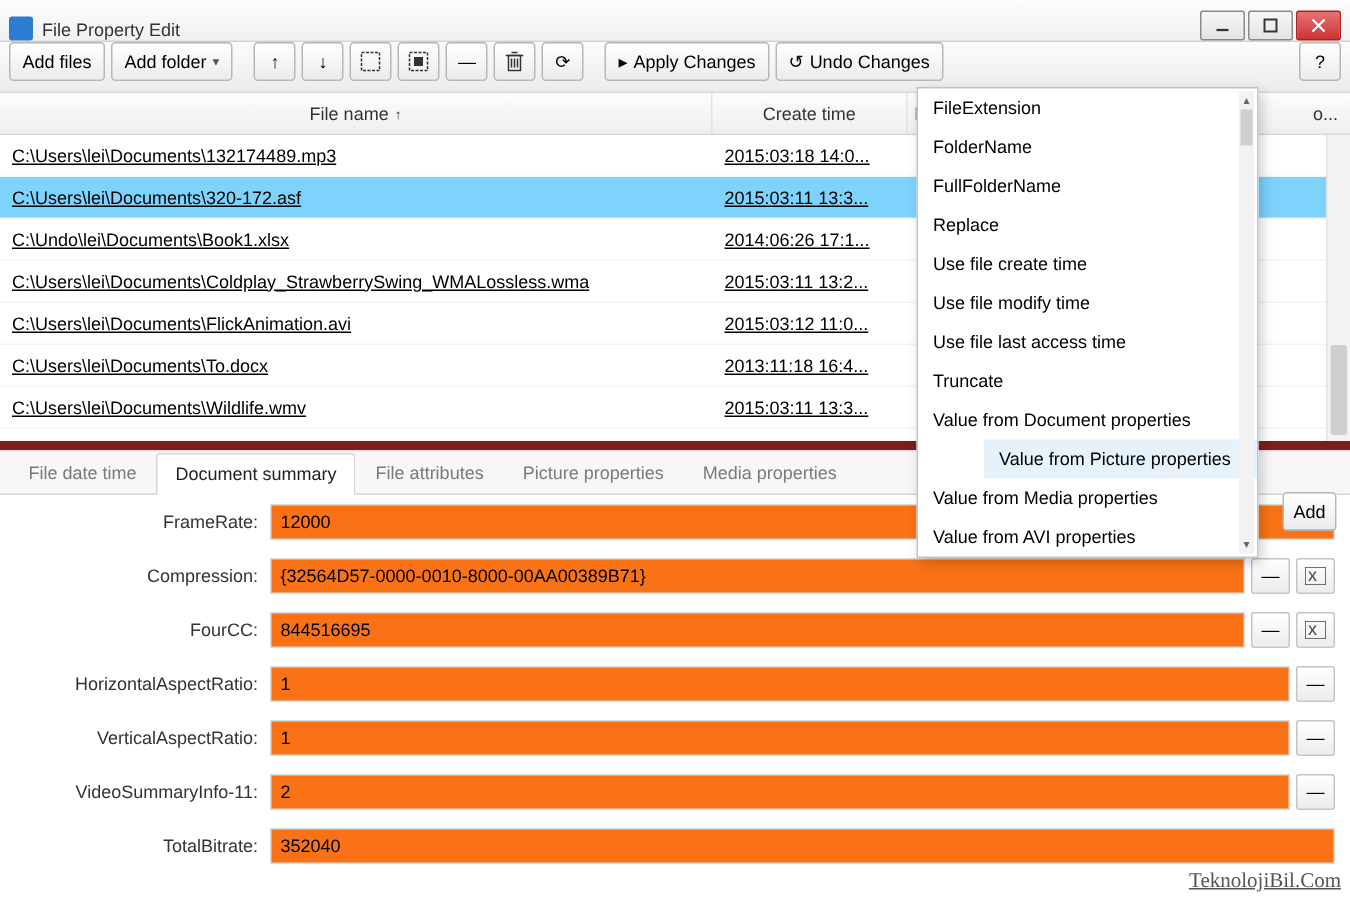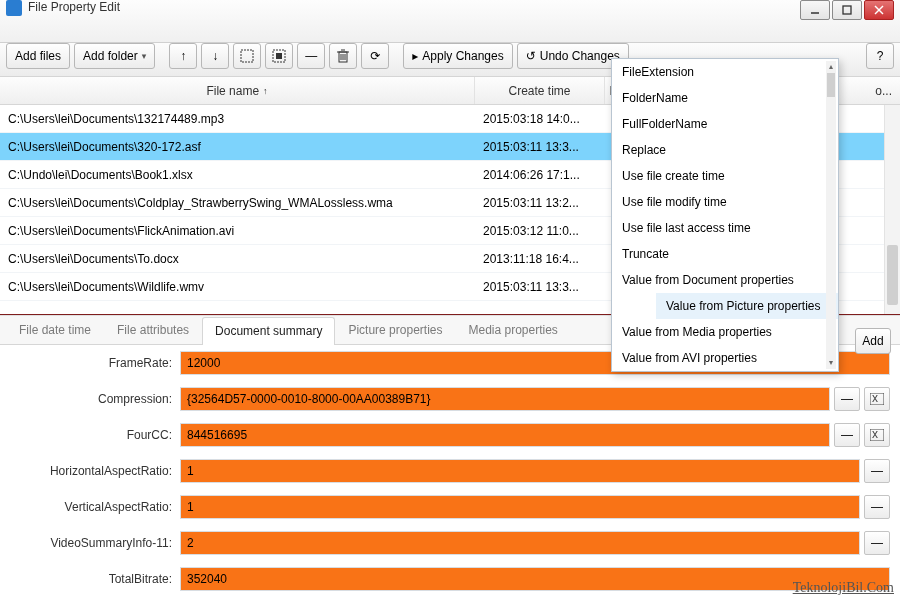--- a/index.html
+++ b/index.html
@@ -1,39 +1,39 @@
 <!DOCTYPE html>
 <html><head>
 <meta charset="utf-8">
 <style>
 * { box-sizing: border-box; margin: 0; padding: 0; font-family: "Segoe UI", Tahoma, sans-serif; font-size: 12px; }
 body { background: #fff; width: 900px; height: 600px; overflow: hidden; position: relative; }
 
 
-.titlebar { height: 43px; background: linear-gradient(#fdfdfd,#f0f0f0); border-bottom: 1px solid #d0d0d0; display: flex; align-items: flex-start; padding: 0 6px; }
+.titlebar { height: 28px; background: linear-gradient(#fdfdfd,#f0f0f0); border-bottom: 1px solid #d0d0d0; display: flex; align-items: flex-end; padding: 0 6px; }
 .titlebar .app-icon { width: 16px; height: 16px; background: #2a7dd1; border-radius: 2px; margin-right: 6px; }
 .titlebar .title { flex: 1; color: #333; }
 .titlebar .win-btn { width: 30px; height: 20px; border: 1px solid #8a8a8a; background: linear-gradient(#f7f7f7,#e4e4e4); margin-left: 2px; display:flex; align-items:center; justify-content:center; border-radius:2px; cursor:pointer;}
 .titlebar .win-btn.close { background: linear-gradient(#e57373,#c33); color:#fff; border-color:#a22;}
 .titlebar .win-btn svg { width:10px; height:10px; }
 
 
 .toolbar { height: 34px; background: linear-gradient(#fcfcfc,#ececec); border-bottom:1px solid #d5d5d5; display:flex; align-items:flex-start; padding:0 6px; gap:4px; }
 .tbtn { height:26px; padding:0 8px; border:1px solid #b7b7b7; background:linear-gradient(#fff,#ececec); border-radius:3px; display:flex; align-items:center; gap:4px; cursor:pointer; white-space:nowrap; }
 .tbtn.icon-only { width:28px; padding:0; justify-content:center; }
 .tbtn .chev { font-size:9px; color:#555; }
 .toolbar .spacer { width:6px; }
 .toolbar .grow { flex:1; }
 
 
-.table-wrap { position:relative; height:238px; border-bottom:1px solid #7f1d1d; overflow:hidden; }
+.table-wrap { position:relative; height:238px; border-bottom:6px solid #7f1d1d; overflow:hidden; }
 .thead { height:28px; background:linear-gradient(#fdfdfd,#efefef); border-bottom:1px solid #d6d6d6; display:flex; align-items:center; }
 .th { padding:0 8px; border-right:1px solid #e2e2e2; height:100%; display:flex; align-items:center; color:#333; cursor:pointer; }
 .th .sort { margin-left:4px; font-size:9px; }
-.tbody { overflow-y:auto; height:236px; }
+.tbody { overflow-y:auto; height:236px;text-decoration:underline; }
 .tr { height:28px; display:flex; align-items:center; border-bottom:1px solid #f1f4f7; }
 .tr.sel { background:#7dd3fc; }
 .td { padding:0 8px; overflow:hidden; text-overflow:ellipsis; white-space:nowrap; }
 .c-name { width:475px; }
 .c-ctime { width:130px; }
 .c-hdr { width:150px; }
 
 
 .tabs { height:30px; background:#f7f7f7; display:flex; border-top:1px solid #e0e0e0; border-bottom:1px solid #d6d6d6; padding:0 6px; }
 .tab { padding:6px 12px; color:#7a7a7a; cursor:pointer; border:1px solid transparent; border-bottom:none; }
@@ -200,22 +200,22 @@
         <div class="td" style="width:30px">201</div>
       </div>
     </div>
   <div class="vscroll">
       <div class="thumb"></div>
     </div>
 </div>
 
 <div class="tabs" id="tabs">
     <div class="tab">File date time</div>
+    <div class="tab active">Document summary</div>
     <div class="tab">File attributes</div>
-    <div class="tab active">Document summary</div>
     <div class="tab">Picture properties</div>
     <div class="tab">Media properties</div>
   </div>
 
 <div class="props" id="props">
     <div class="prow">
       <div class="plabel">FrameRate:</div>
       <div class="pval">12000</div>
     </div>
     <div class="prow">

